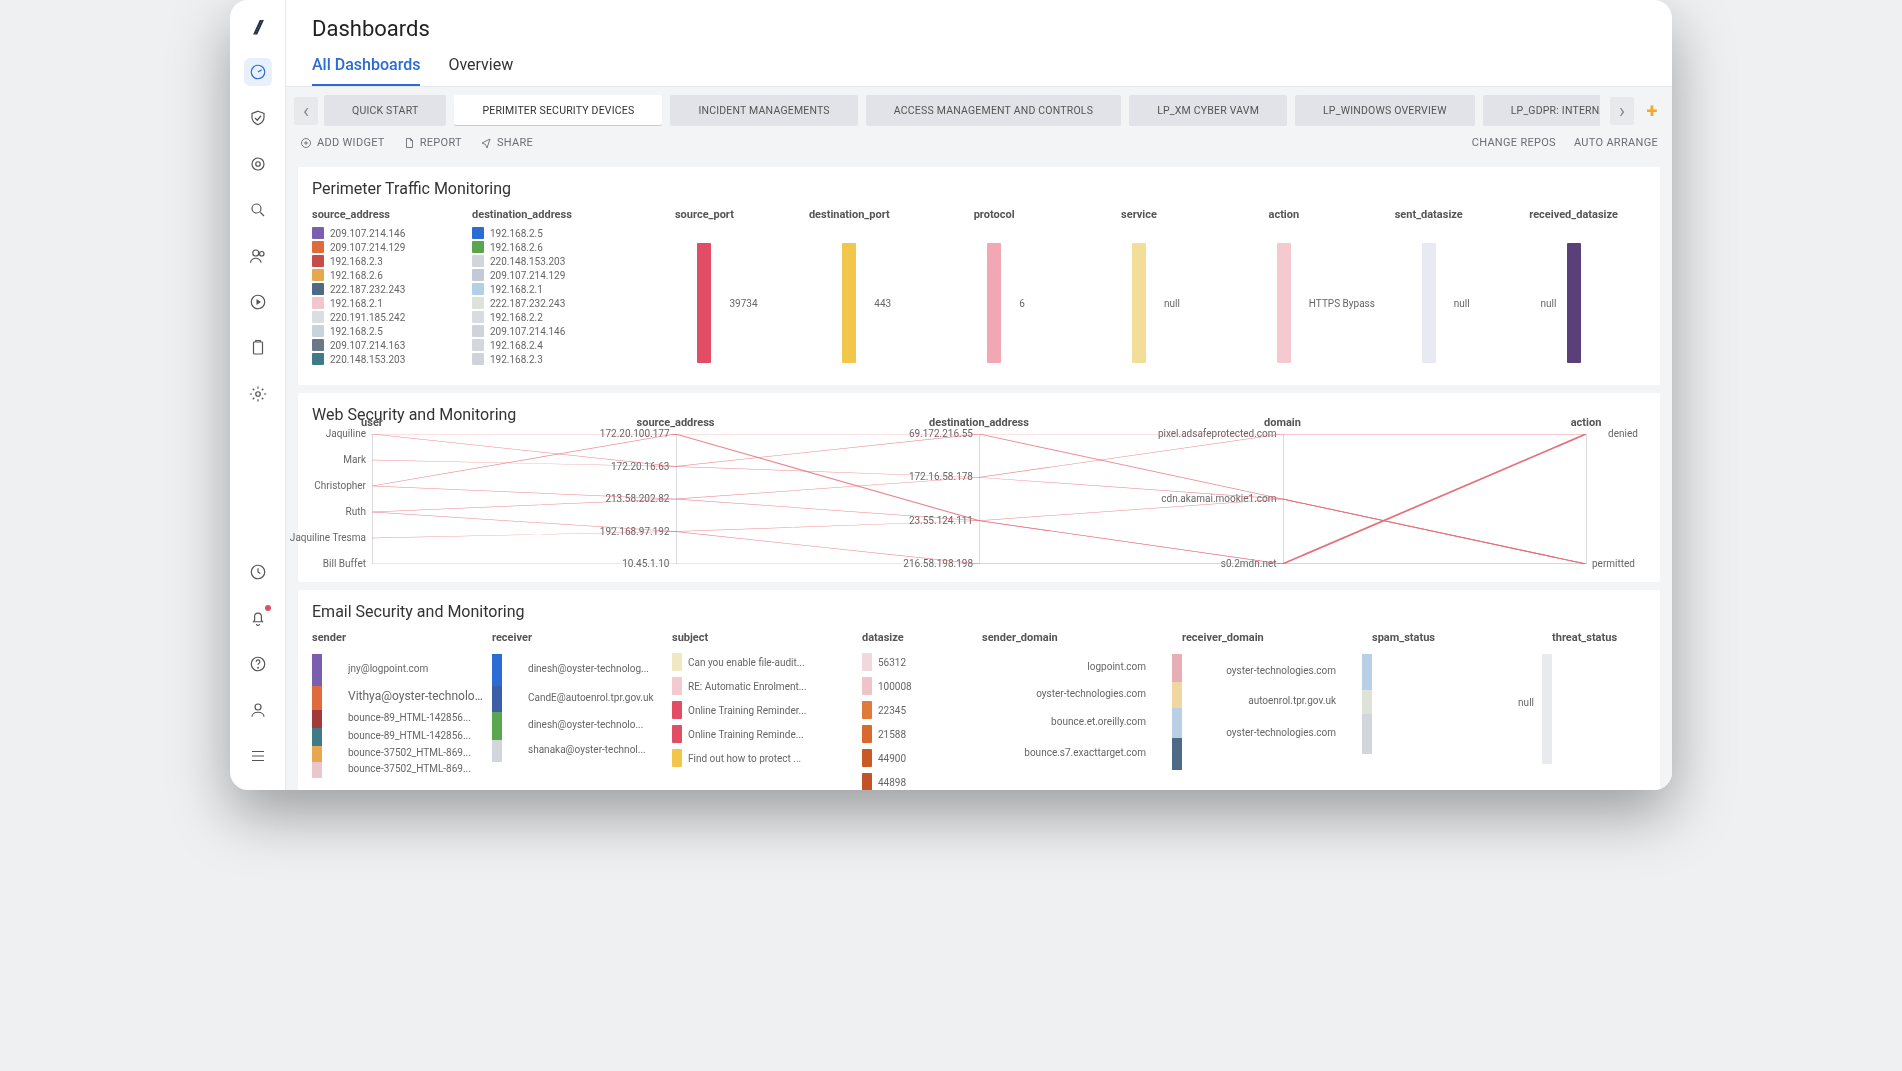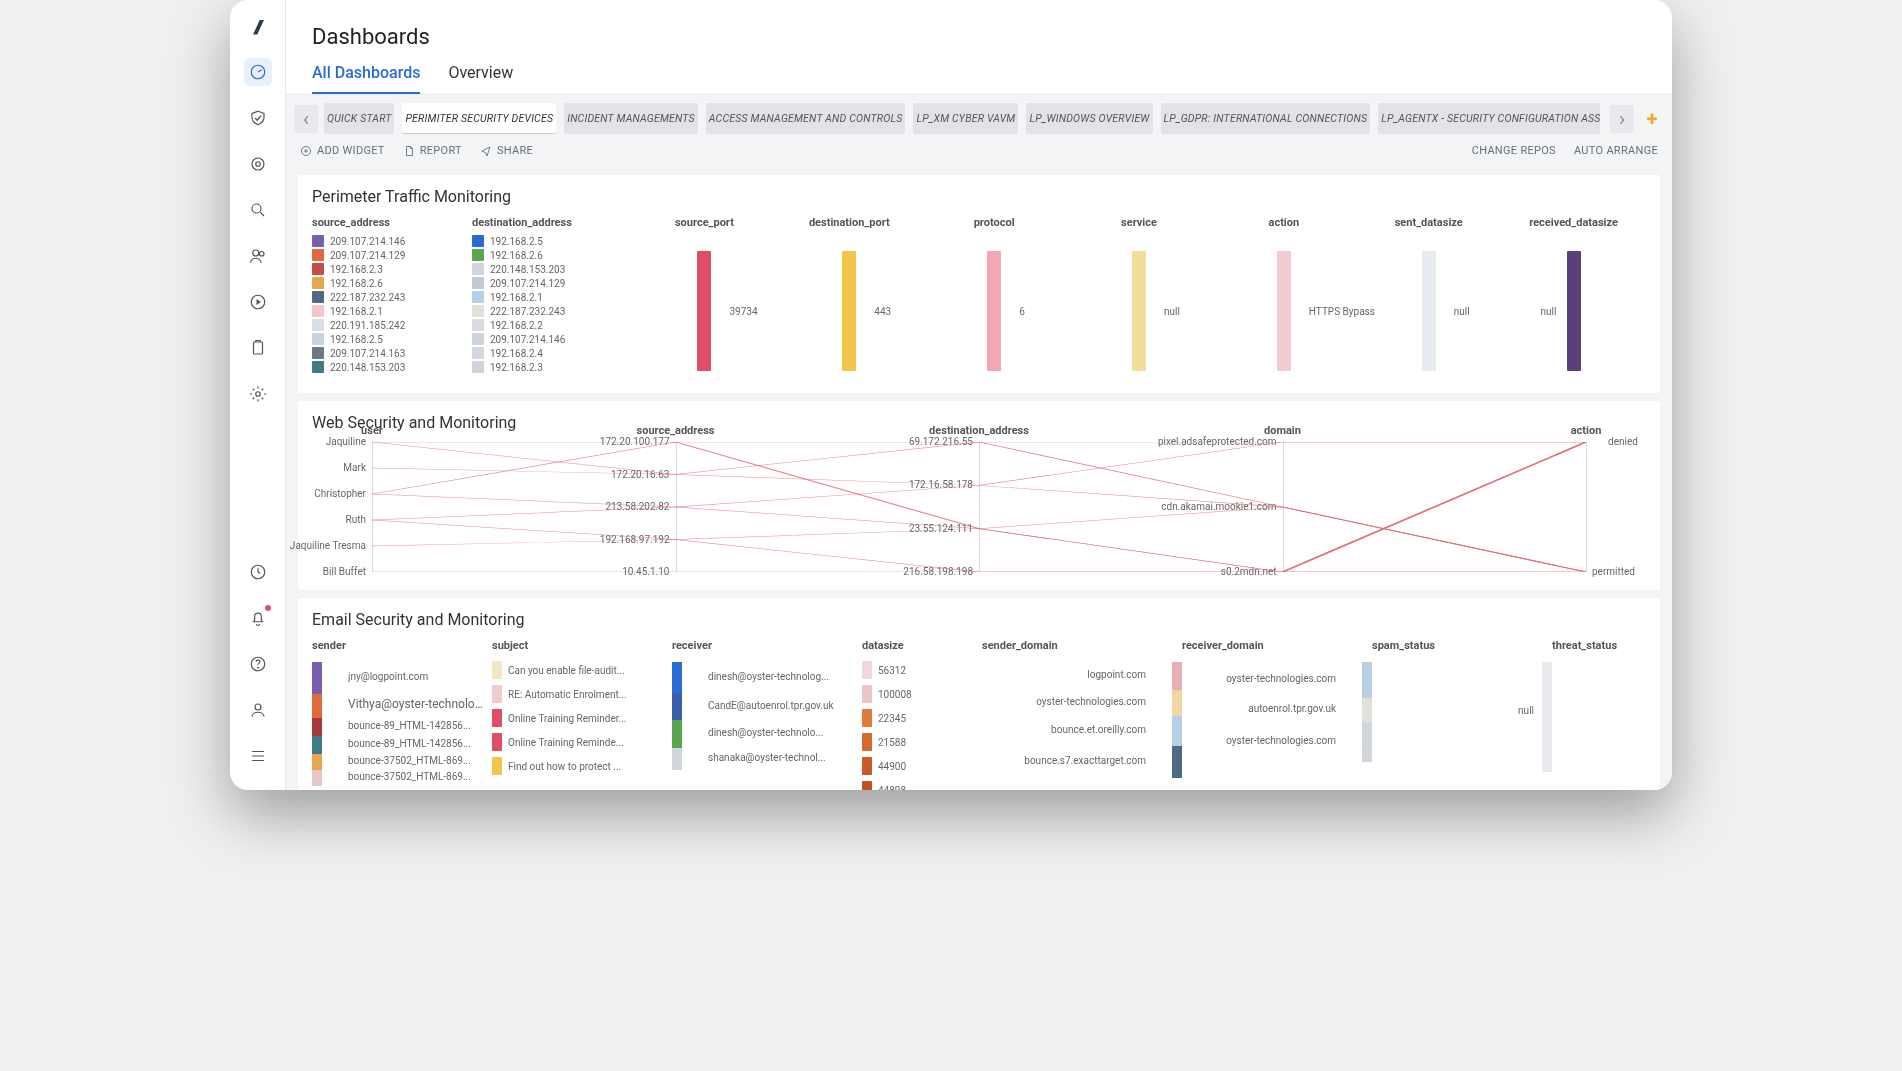--- a/index.html
+++ b/index.html
@@ -32,21 +32,21 @@
     border-radius:6px;
   }
   .rail-icon.active { background:#e8f0fb; color:#2a6bd4; }
   .logo { font-weight:900; letter-spacing:-2px; color:#234; font-size:18px; font-style:italic;}
   .rail-icon svg { width:18px; height:18px; stroke:currentColor; fill:none; stroke-width:1.6; }
   
   .main { flex:1; display:flex; flex-direction:column; overflow:hidden; }
   .header {
     padding: 16px 26px 0 26px;
   }
-  .page-title { font-size:22px; font-weight:400; color:#222;margin-top:8px; }
+  .page-title { font-size:22px; font-weight:400; color:#222; }
   .tabs {
     display:flex; gap:28px; margin-top:14px;
     border-bottom:1px solid #e6e8ec;
     padding:0 26px;
   }
   .tab {
     padding-bottom:10px; font-size:16px; color:#333; cursor:pointer;
   }
   .tab.active { color:#2a6bd4; border-bottom:2px solid #2a6bd4; font-weight:500;}
   
@@ -62,25 +62,24 @@
   }
   .chev.right { margin-left:4px;}
   .dash-tabs {
     display:flex; gap:8px; overflow:hidden; margin:0 6px; flex:1;
   }
   .dash-tab {
     background:#e1e3e8;
     color:#555;
     font-size:10.5px;
     letter-spacing:.2px;
-    padding:9px 3px;
+    padding:9px 28px;
     border-radius:2px;
     white-space:nowrap;
     cursor:pointer;
-    font-style:italic;
   }
   .dash-tab.active { background:#fff; color:#333; box-shadow:0 -1px 0 #ccc inset; }
   .add-dash { width:24px; text-align:center; color:#f5a623; font-size:20px; font-weight:700; cursor:pointer; margin-left:6px;}
   
   .action-bar {
     background:#f3f4f6;
     padding:10px 14px;
     display:flex; align-items:center; gap:18px;
     font-size:11px; color:#6a6f77; letter-spacing:.3px;
   }
@@ -532,45 +531,20 @@
                   <div style="font-size: 10px; color: rgb(102, 102, 102); height: 16px; display: flex; align-items: center;">
                     <span class="ellipsis">bounce-37502_HTML-869...</span>
                   </div>
                   <div style="font-size: 10px; color: rgb(102, 102, 102); height: 16px; display: flex; align-items: center;">
                     <span class="ellipsis">bounce-37502_HTML-869...</span>
                   </div>
                 </div>
             </div>
           </div>
           <div>
-            <div class="head">subject</div>
-            <div id="subj-list">
-                <div class="mini-row">
-                  <span class="mini-swatch" style="background:#efe8c2;"></span>
-                  <span class="ellipsis">Can you enable file-audit...</span>
-                </div>
-                <div class="mini-row">
-                  <span class="mini-swatch" style="background:#f4c9cf;"></span>
-                  <span class="ellipsis">RE: Automatic Enrolment...</span>
-                </div>
-                <div class="mini-row">
-                  <span class="mini-swatch" style="background:#e04d64;"></span>
-                  <span class="ellipsis">Online Training Reminder...</span>
-                </div>
-                <div class="mini-row">
-                  <span class="mini-swatch" style="background:#e04d64;"></span>
-                  <span class="ellipsis">Online Training Reminde...</span>
-                </div>
-                <div class="mini-row">
-                  <span class="mini-swatch" style="background:#f2c64a;"></span>
-                  <span class="ellipsis">Find out how to protect ...</span>
-                </div>
-              </div>
-          </div>
-          <div>
             <div class="head">receiver</div>
             <div class="email-flex">
               <div id="receiver-bar" class="stacked-bar">
                   <div class="seg" style="height: 32px; background: rgb(42, 107, 212);"></div>
                   <div class="seg" style="height: 26px; background: rgb(58, 95, 168);"></div>
                   <div class="seg" style="height: 28px; background: rgb(90, 166, 80);"></div>
                   <div class="seg" style="height: 22px; background: rgb(210, 214, 220);"></div>
                 </div>
               <div id="receiver-labels">
                   <div style="font-size: 10px; color: rgb(102, 102, 102); height: 32px; display: flex; align-items: center;">
@@ -582,20 +556,45 @@
                   <div style="font-size: 10px; color: rgb(102, 102, 102); height: 28px; display: flex; align-items: center;">
                     <span class="ellipsis">dinesh@oyster-technolo...</span>
                   </div>
                   <div style="font-size: 10px; color: rgb(102, 102, 102); height: 22px; display: flex; align-items: center;">
                     <span class="ellipsis">shanaka@oyster-technol...</span>
                   </div>
                 </div>
             </div>
           </div>
           <div>
+            <div class="head">subject</div>
+            <div id="subj-list">
+                <div class="mini-row">
+                  <span class="mini-swatch" style="background:#efe8c2;"></span>
+                  <span class="ellipsis">Can you enable file-audit...</span>
+                </div>
+                <div class="mini-row">
+                  <span class="mini-swatch" style="background:#f4c9cf;"></span>
+                  <span class="ellipsis">RE: Automatic Enrolment...</span>
+                </div>
+                <div class="mini-row">
+                  <span class="mini-swatch" style="background:#e04d64;"></span>
+                  <span class="ellipsis">Online Training Reminder...</span>
+                </div>
+                <div class="mini-row">
+                  <span class="mini-swatch" style="background:#e04d64;"></span>
+                  <span class="ellipsis">Online Training Reminde...</span>
+                </div>
+                <div class="mini-row">
+                  <span class="mini-swatch" style="background:#f2c64a;"></span>
+                  <span class="ellipsis">Find out how to protect ...</span>
+                </div>
+              </div>
+          </div>
+          <div>
             <div class="head">datasize</div>
             <div id="size-list">
                 <div class="mini-row">
                   <span class="mini-swatch" style="background:#f0d8dc;"></span>
                   <span class="ellipsis">56312</span>
                 </div>
                 <div class="mini-row">
                   <span class="mini-swatch" style="background:#efc3ca;"></span>
                   <span class="ellipsis">100008</span>
                 </div>

